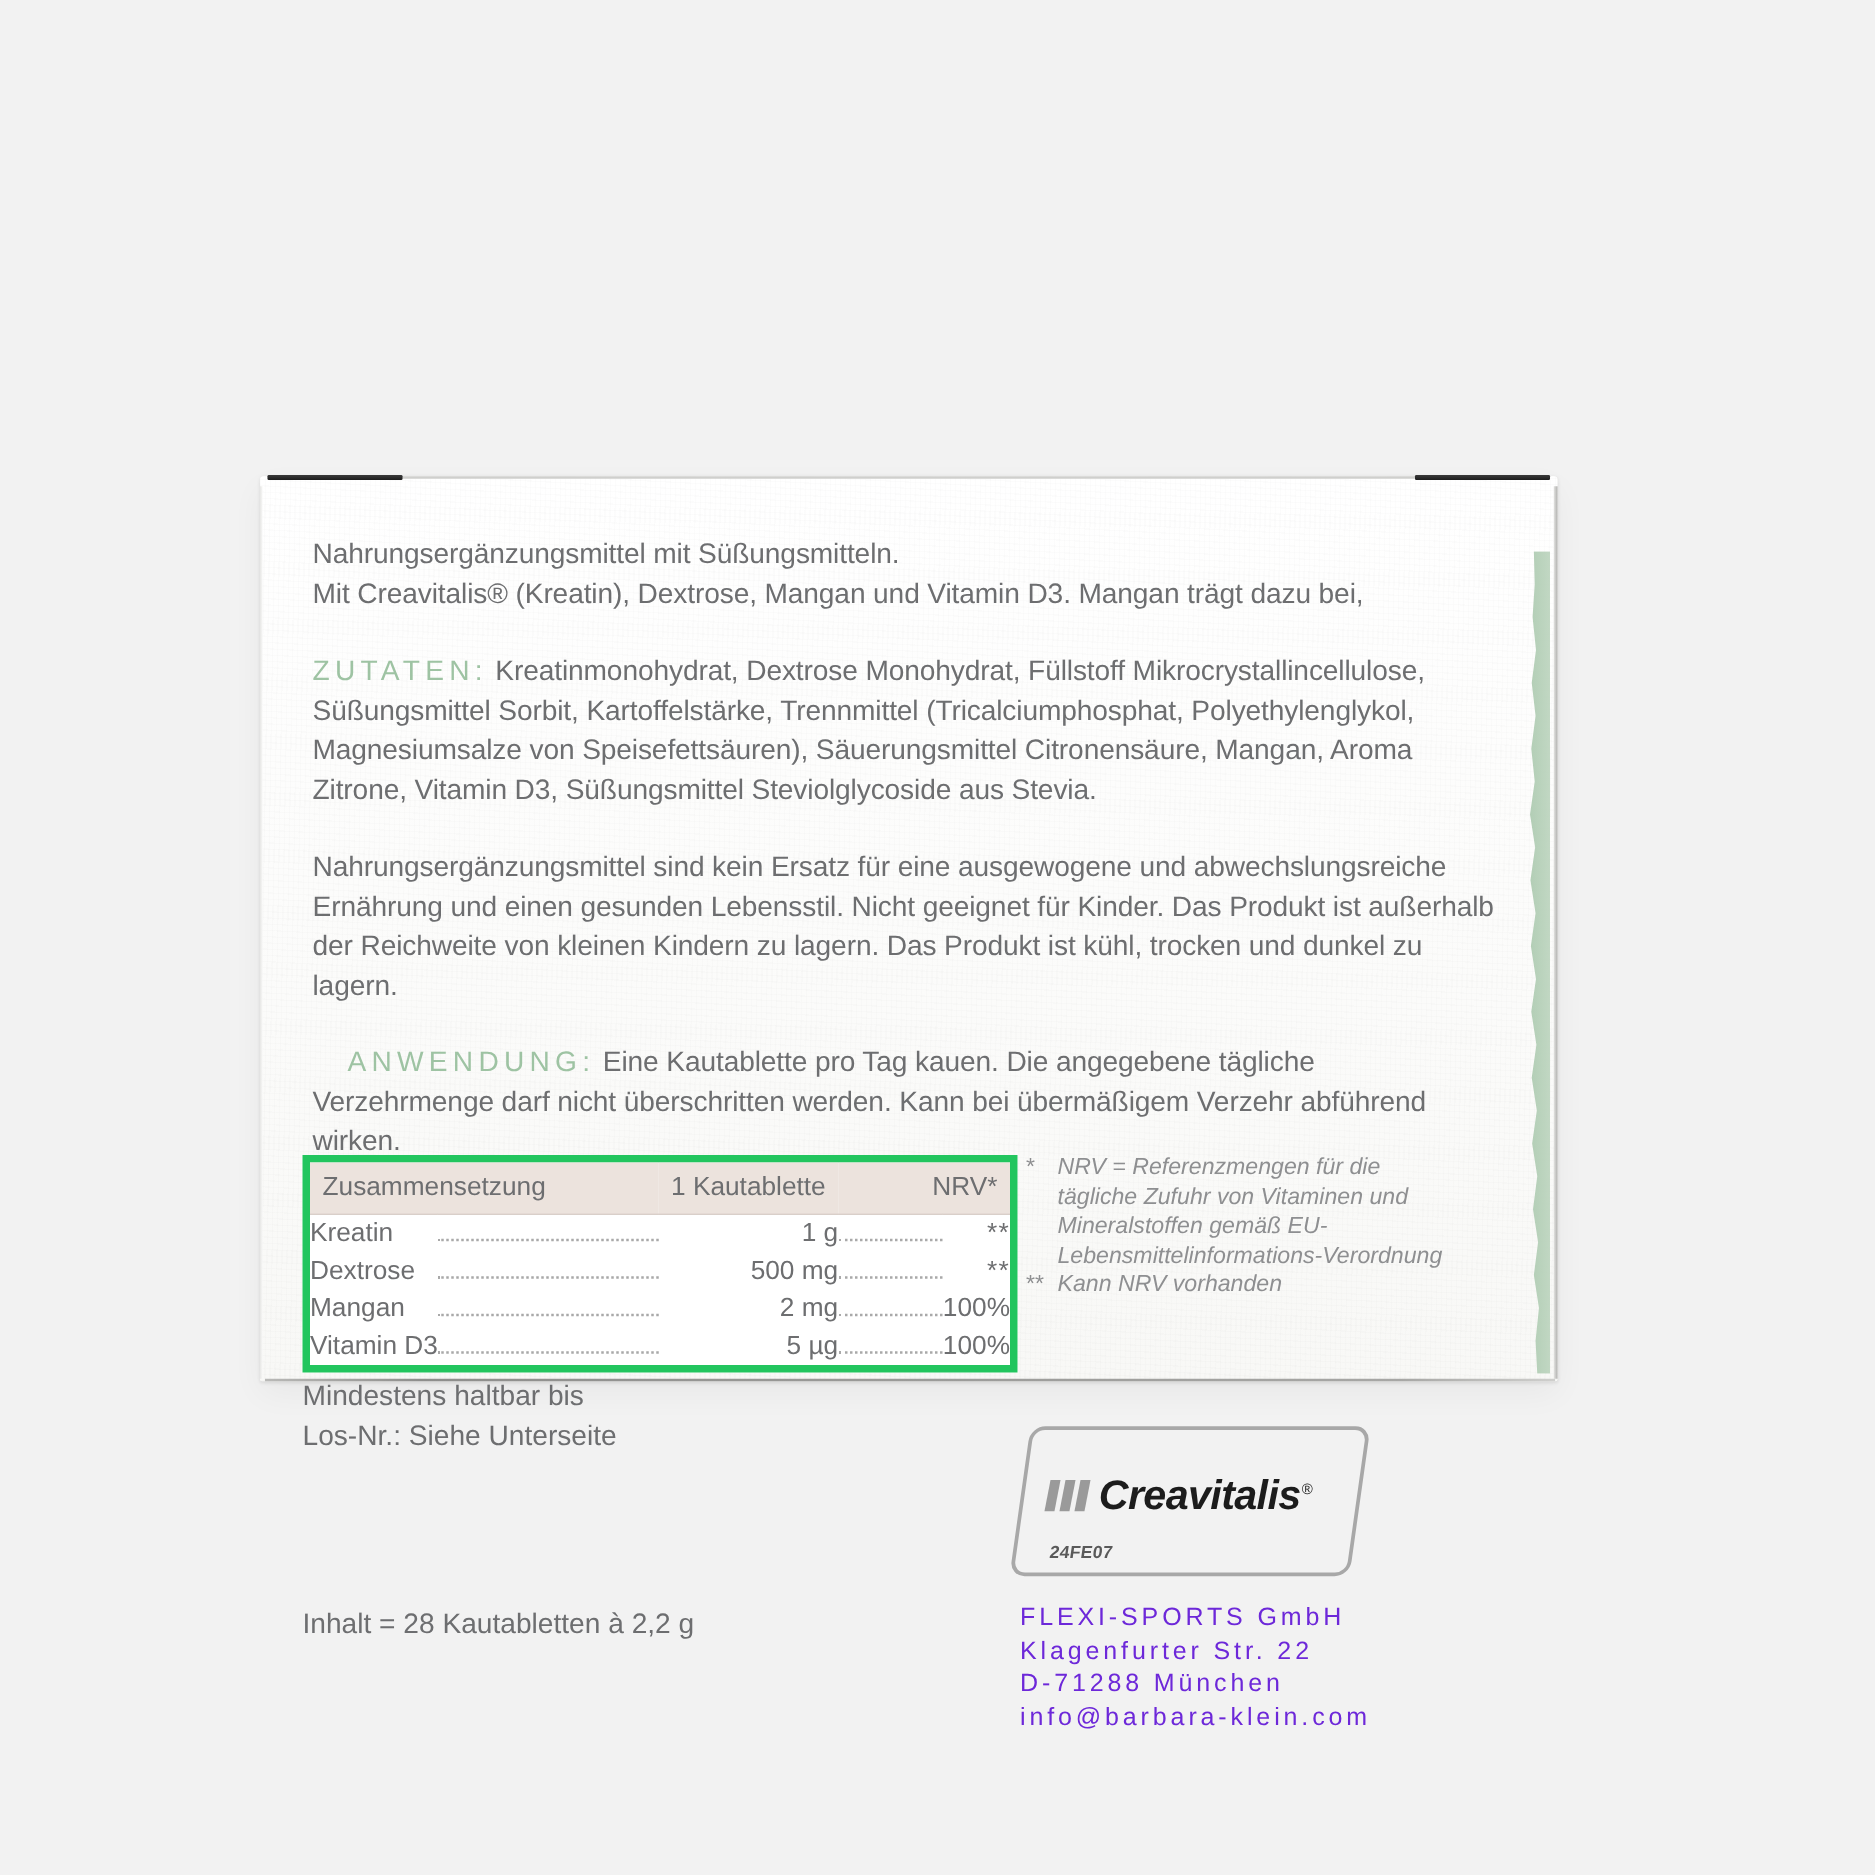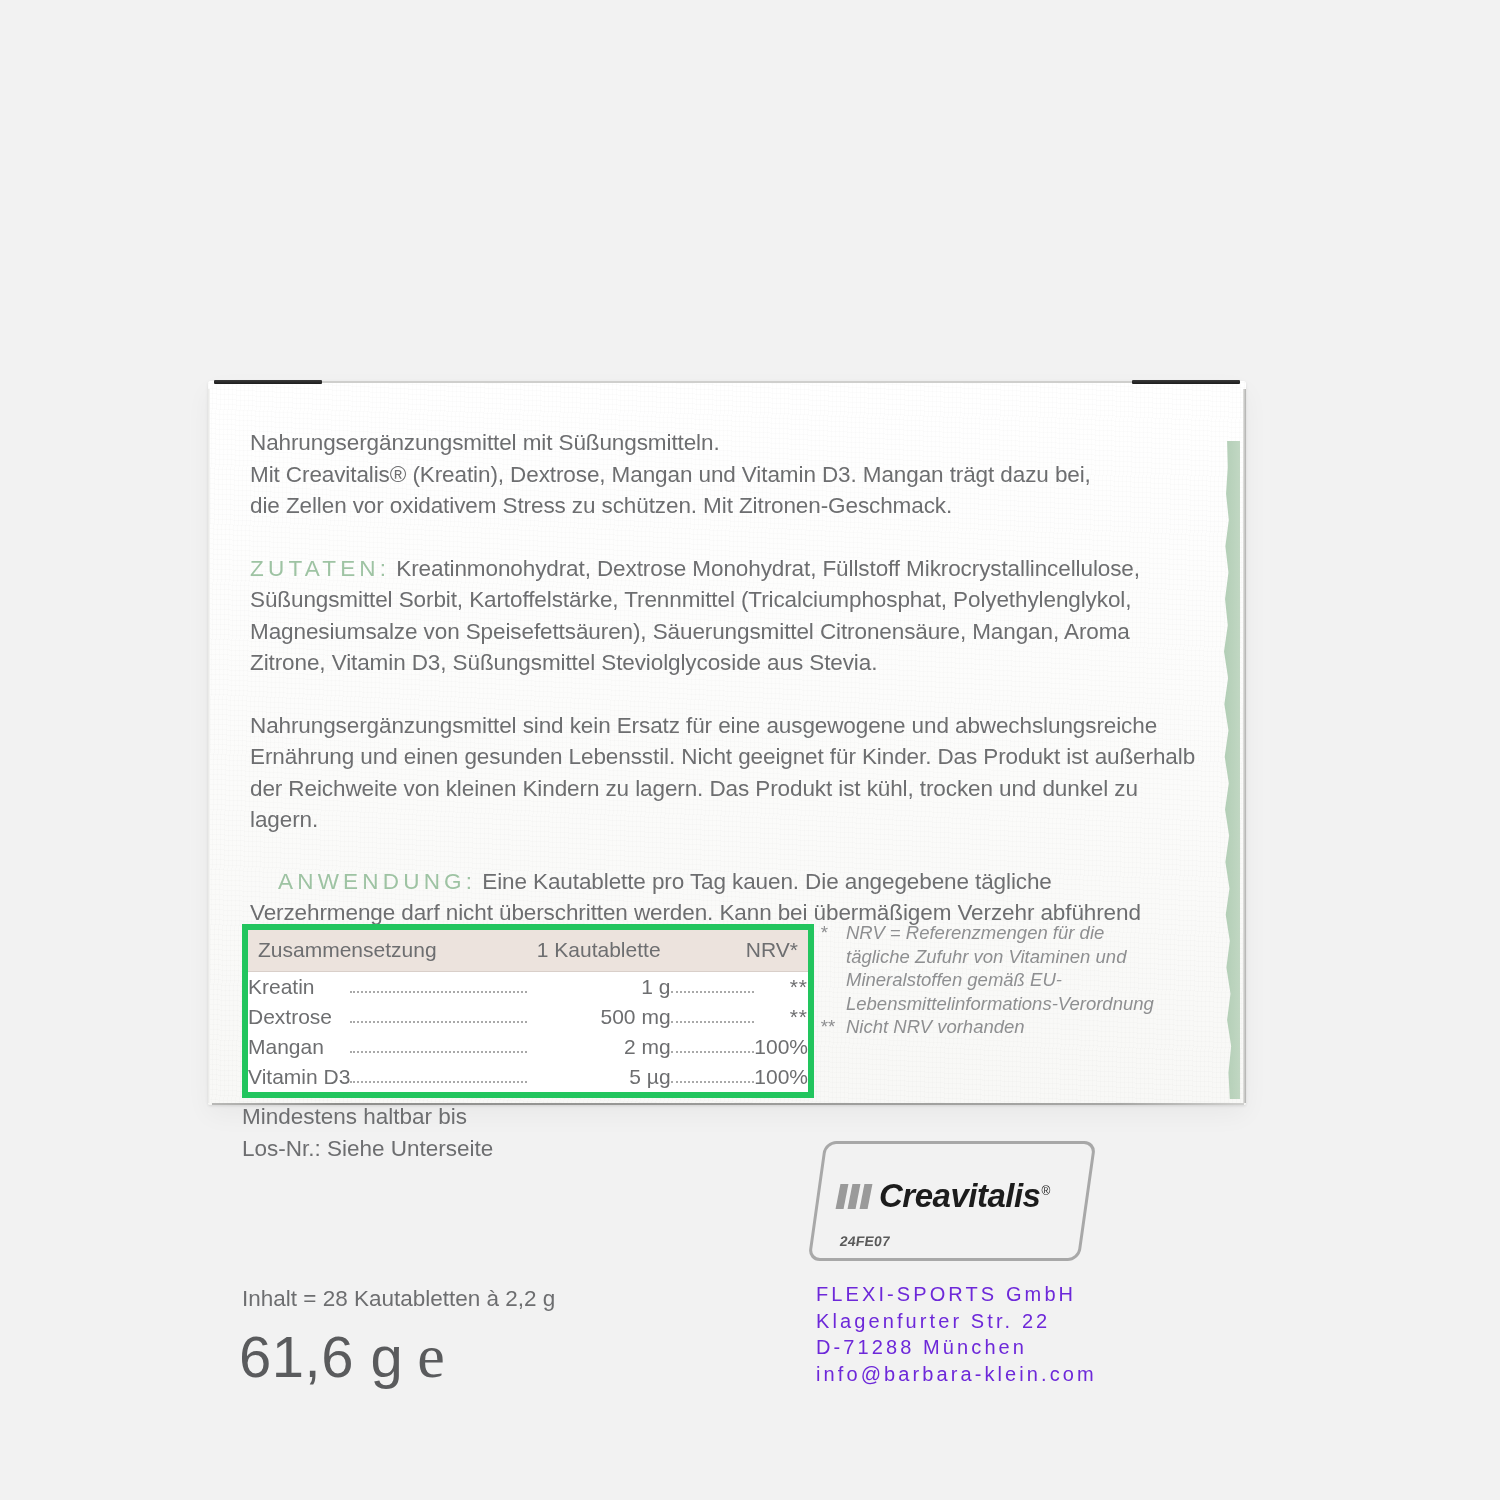--- a/index.html
+++ b/index.html
@@ -319,21 +319,20 @@
 
   <div class="green-strip">
     <div class="fill"></div>
   </div>
 
   <div id="content">
 
     <div class="para">
       <div>Nahrungsergänzungsmittel mit Süßungsmitteln.</div>
       <div>Mit Creavitalis® (Kreatin), Dextrose, Mangan und Vitamin D3. Mangan trägt dazu bei,</div>
-      <div>die Zellen vor oxidativem Stress zu schützen. Mit Zitronen-Geschmack.</div>
     </div>
 
     <div class="gap-lg"></div>
 
     <p class="body"><span class="section-head" style="margin-right: 6px;">ZUTATEN:</span><span>Kreatinmonohydrat, Dextrose Monohydrat, Füllstoff Mikrocrystallincellulose, Süßungsmittel Sorbit, Kartoffelstärke, Trennmittel (Tricalciumphosphat, Polyethylenglykol, Magnesiumsalze von Speisefettsäuren), Säuerungsmittel Citronensäure, Mangan, Aroma Zitrone, Vitamin D3, Süßungsmittel Steviolglycoside aus Stevia.</span></p>
 
     <div class="gap-lg"></div>
 
     <p class="body">Nahrungsergänzungsmittel sind kein Ersatz für eine ausgewogene und abwechslungsreiche Ernährung und einen gesunden Lebensstil. Nicht geeignet für Kinder. Das Produkt ist außerhalb der Reichweite von kleinen Kindern zu lagern. Das Produkt ist kühl, trocken und dunkel zu lagern.</p>
 
@@ -400,21 +399,21 @@
     </table>
   </div>
 
   <div id="footnotes">
     <div class="fn-row">
       <span class="fn-mark">*</span>
       <span class="fn-text">NRV = Referenzmengen für die tägliche Zufuhr von Vitaminen und Mineralstoffen gemäß EU-Lebensmittelinformations-Verordnung</span>
     </div>
     <div class="fn-row">
       <span class="fn-mark">**</span>
-      <span class="fn-text">Nicht NRV vorhanden</span>
+      <span class="fn-text">Kann NRV vorhanden</span>
     </div>
   </div>
 
   <div id="best-before">
     <div>Mindestens haltbar bis</div>
     <div>Los-Nr.: Siehe Unterseite</div>
   </div>
 
   <div id="logo">
     <div class="outline"></div>
@@ -423,24 +422,20 @@
           <i></i>
           <i></i>
           <i></i>
         </span>
       <span class="wordmark"><span>Creavitalis</span><sup>®</sup></span>
     </div>
     <div class="lotcode">24FE07</div>
   </div>
 
   <div id="contents">Inhalt = 28 Kautabletten à 2,2 g</div>
-  <div id="weight">
-    <span>61,6 g</span>
-    <span class="estimate">e</span>
-  </div>
 
   <div id="address">
     <div>FLEXI-SPORTS GmbH</div>
     <div>Klagenfurter Str. 22</div>
     <div>D-71288 München</div>
     <div>info@barbara-klein.com</div>
   </div>
 
 </div>
 

